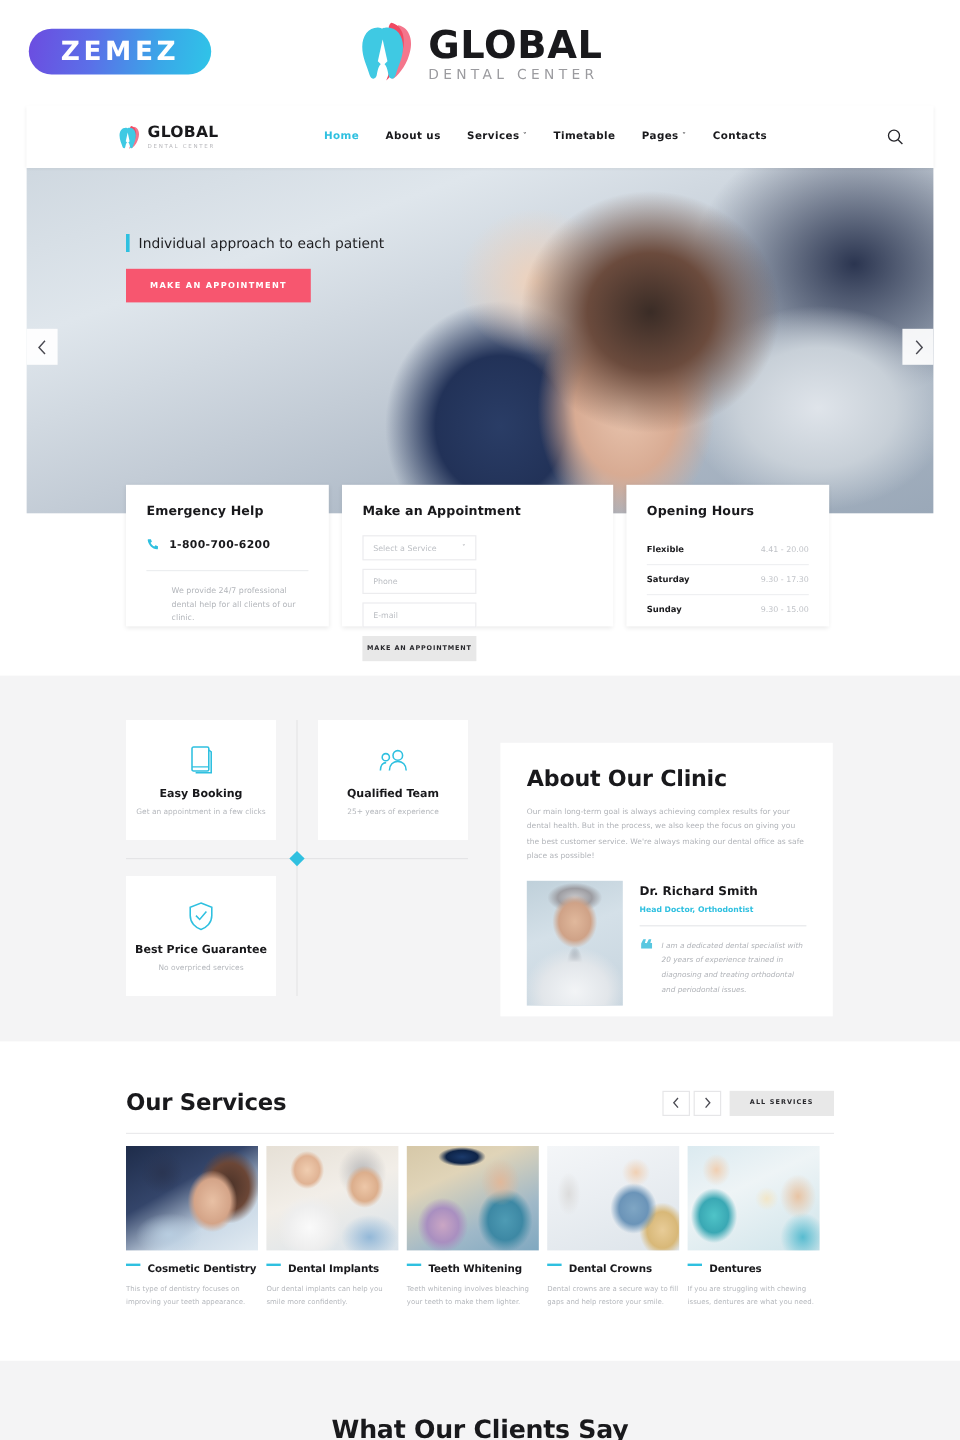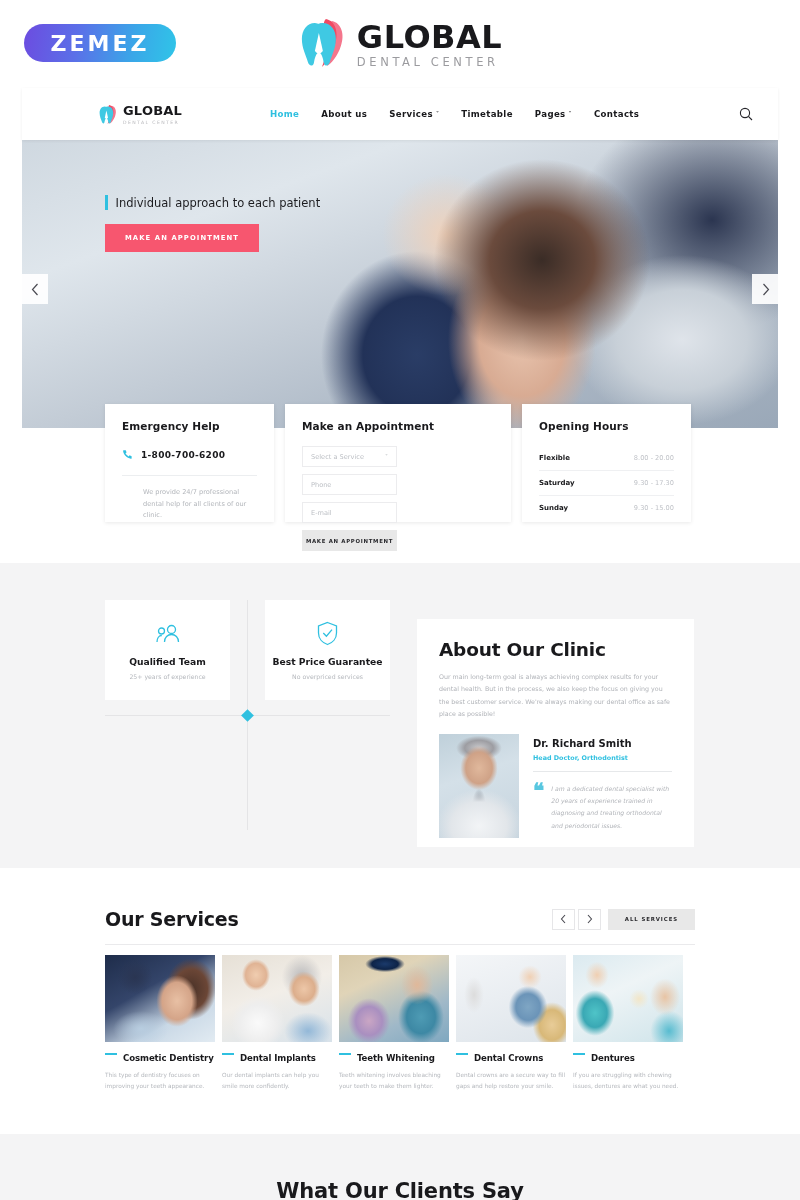--- a/index.html
+++ b/index.html
@@ -454,21 +454,21 @@
       </div>
       <button class="btn-appt">MAKE AN APPOINTMENT</button>
     </div>
   </div>
 
   <div class="icard hours">
     <h3>Opening Hours</h3>
     <div class="hours-list">
       <div class="hrow">
         <span class="d">Flexible</span>
-        <span class="t">8.00 - 20.00</span>
+        <span class="t">4.41 - 20.00</span>
       </div>
       <div class="hrow">
         <span class="d">Saturday</span>
         <span class="t">9.30 - 17.30</span>
       </div>
       <div class="hrow">
         <span class="d">Sunday</span>
         <span class="t">9.30 - 15.00</span>
       </div>
     </div>
@@ -476,20 +476,31 @@
 </div>
 
 <div class="grey-sec"></div>
 
 <div class="cross-v"></div>
 <div class="cross-h"></div>
 <div class="diamond"></div>
 
 <div class="feat-grid">
 
+  <div class="fcard">
+    <span class="ic">
+      <svg width="20" height="25" viewBox="0 0 20 25">
+        <rect x="2" y="1.5" width="14" height="20" rx="1.3" fill="none" stroke="#2fc0e0" stroke-width="1.3"></rect>
+        <path d="M16 4 L18 5.5 L18 23 L5 23" fill="none" stroke="#2fc0e0" stroke-width="1.3"></path>
+        <line x1="2" y1="18" x2="16" y2="18" stroke="#2fc0e0" stroke-width="1.1"></line>
+      </svg>
+    </span>
+    <span class="ft">Easy Booking</span>
+    <span class="fs">Get an appointment in a few clicks</span>
+  </div>
 
   <div class="fcard">
     <span class="ic">
       <svg width="26" height="20" viewBox="0 0 26 20">
         <circle cx="16.5" cy="5.5" r="4" fill="none" stroke="#2fc0e0" stroke-width="1.3"></circle>
         <path d="M9.5 18 C9.5 13.3 12.6 10.5 16.5 10.5 C20.4 10.5 23.5 13.3 23.5 18" fill="none" stroke="#2fc0e0" stroke-width="1.3"></path>
         <circle cx="6.5" cy="7" r="3" fill="none" stroke="#2fc0e0" stroke-width="1.3"></circle>
         <path d="M2 18 C2 14.2 3.9 11.5 6.8 11.5" fill="none" stroke="#2fc0e0" stroke-width="1.3"></path>
       </svg>
     </span>

